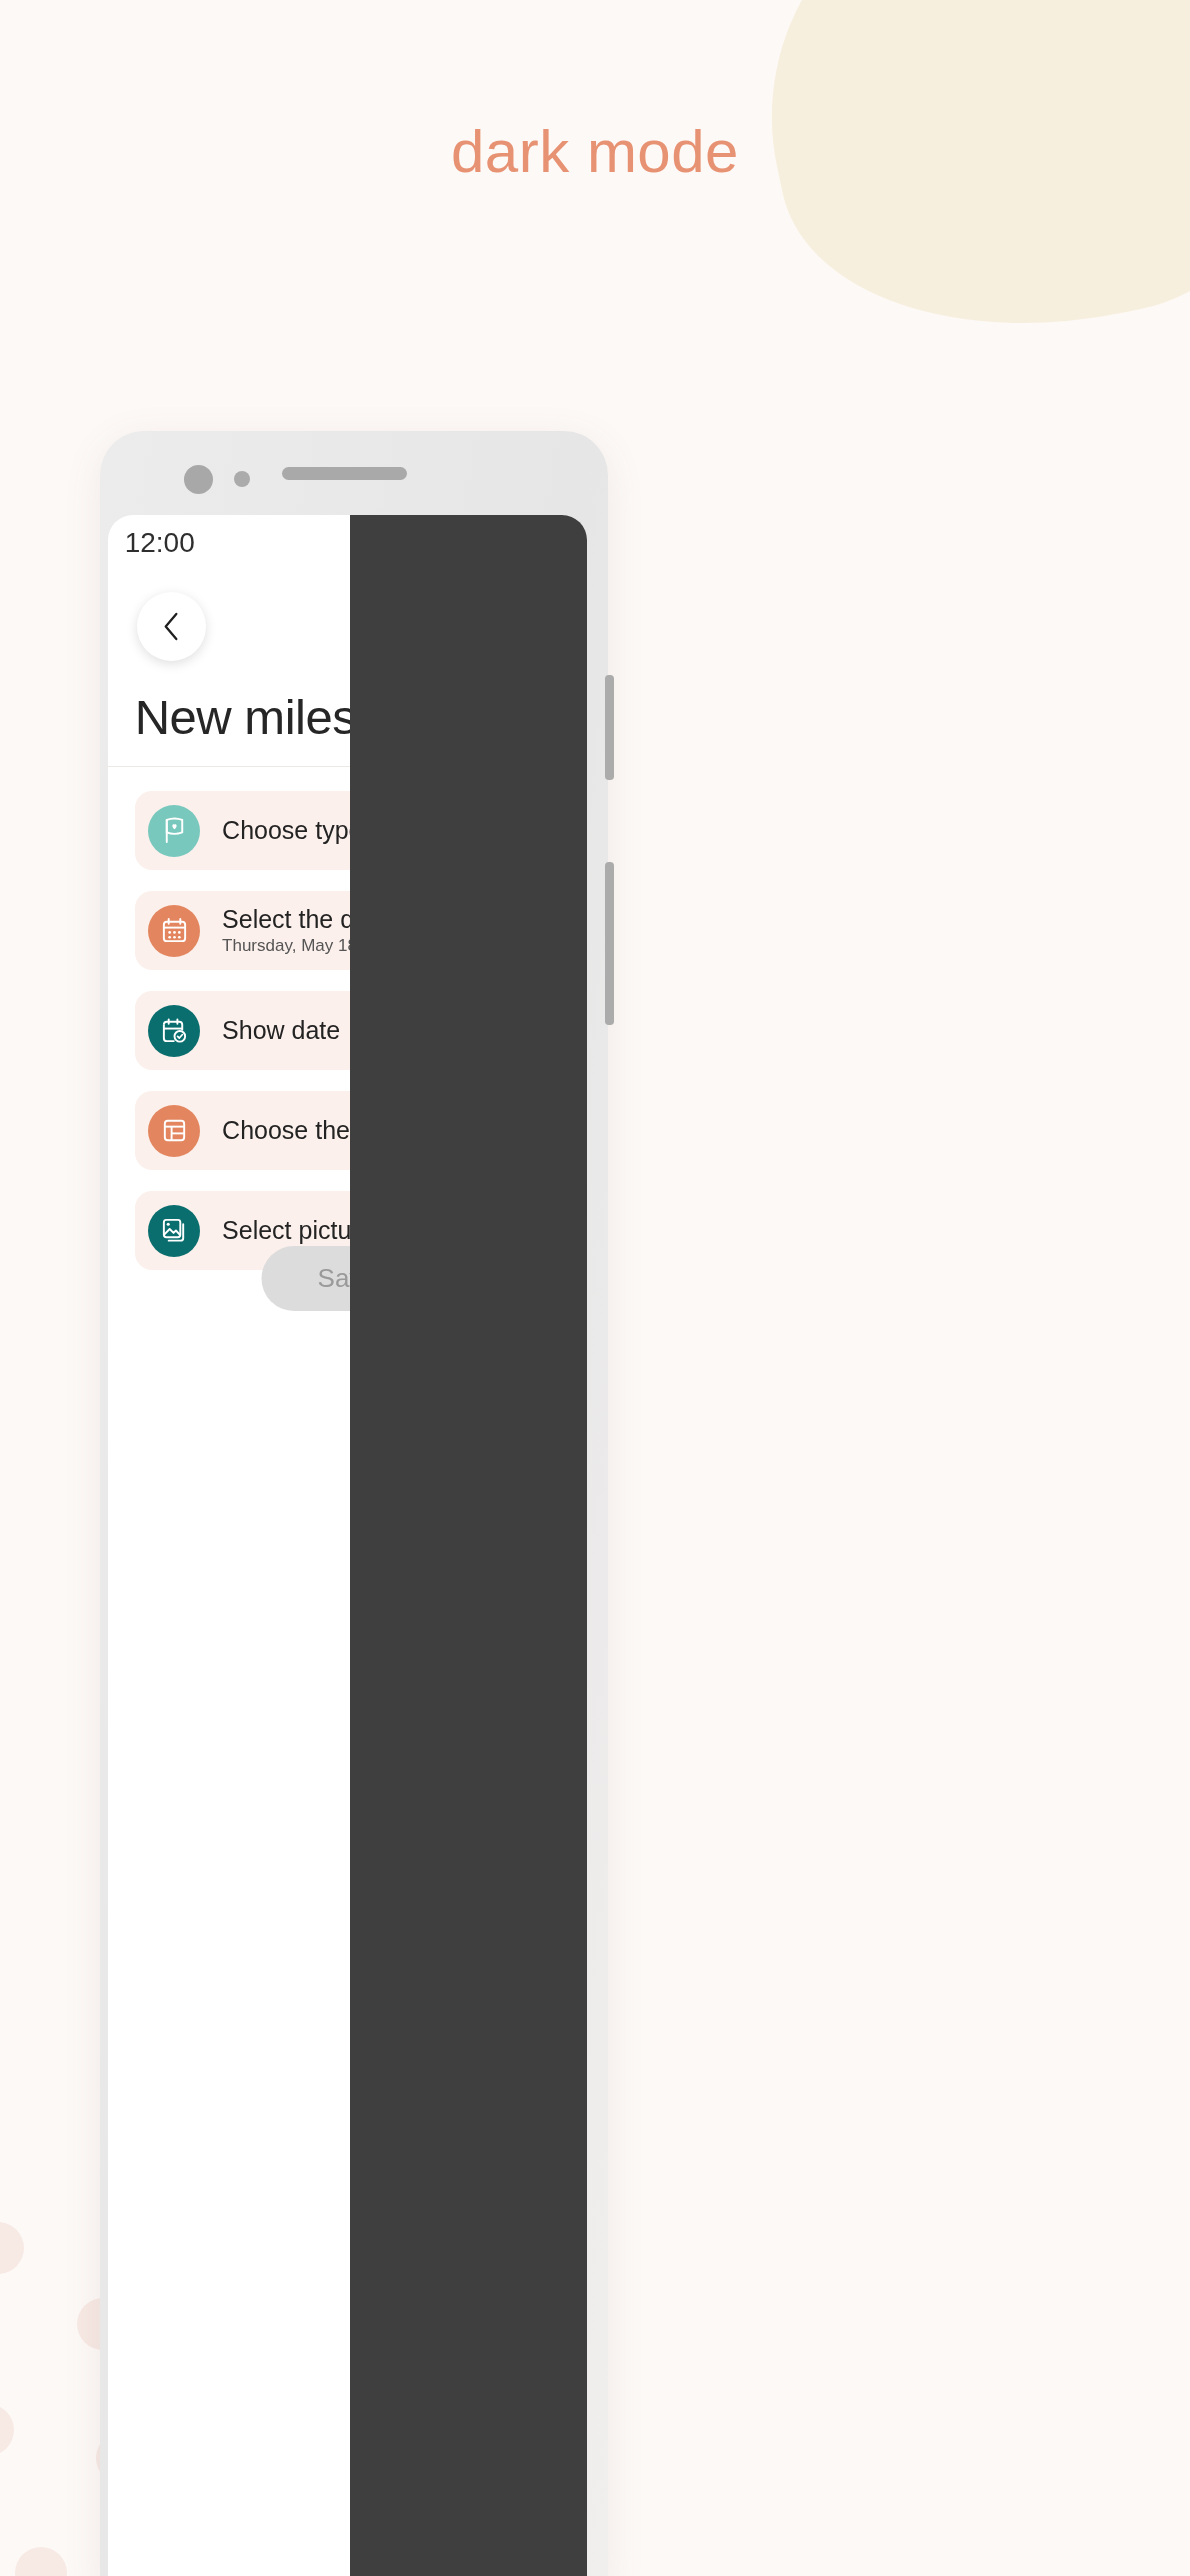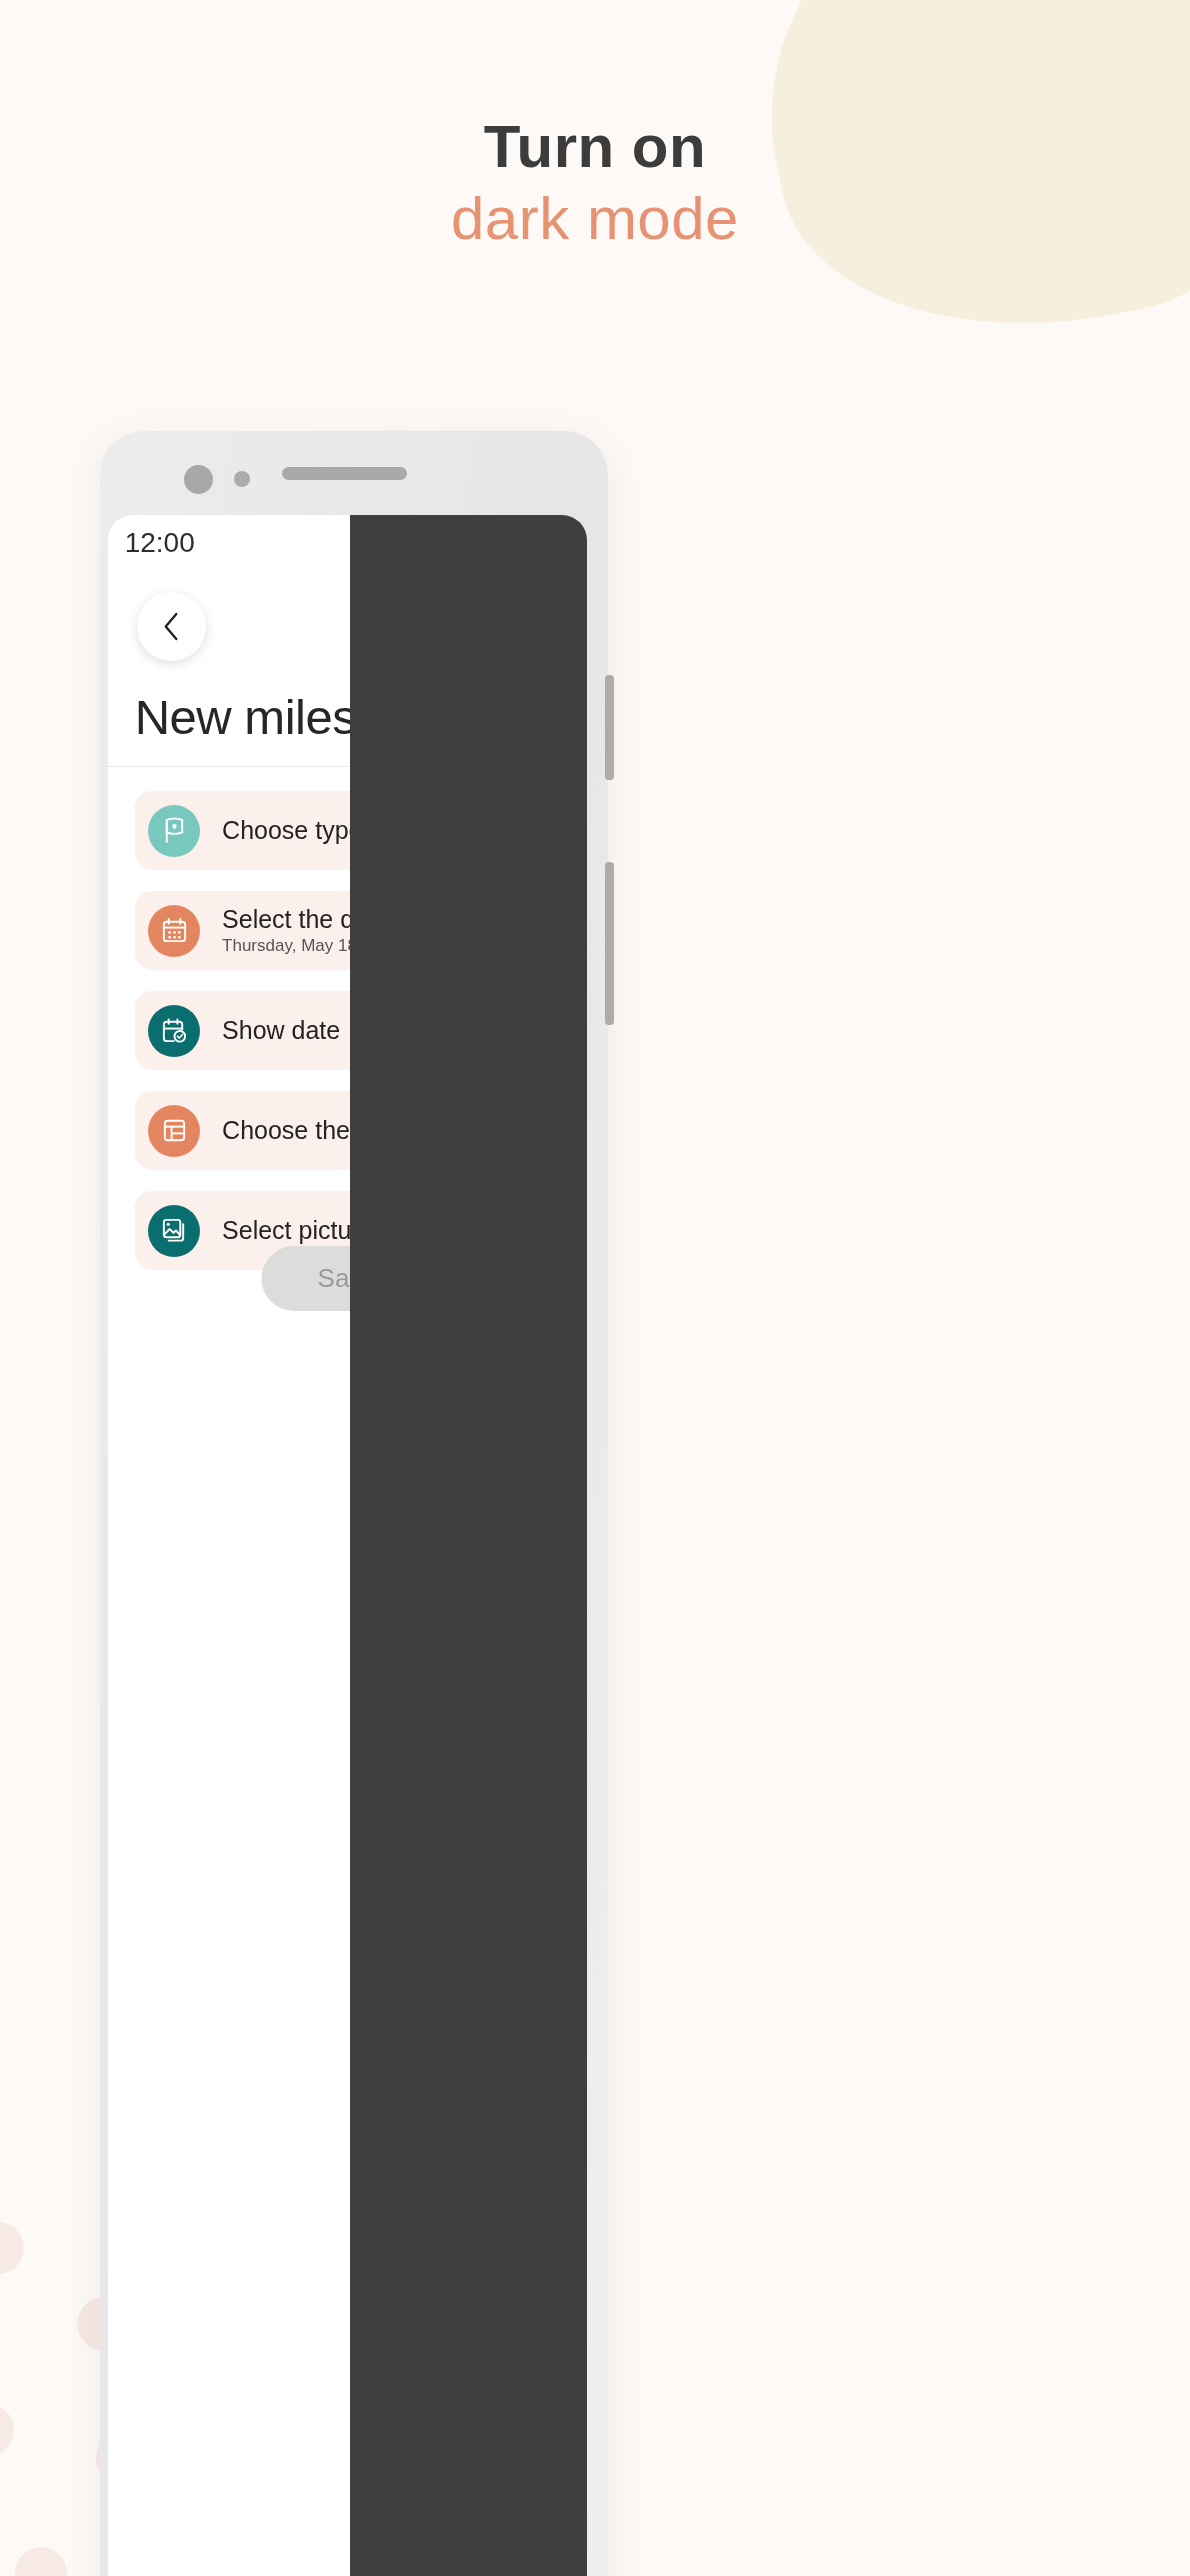--- a/index.html
+++ b/index.html
@@ -168,21 +168,20 @@
     <i style="left: 0px; top: 240px; background: rgb(247, 231, 226);"></i>
     <i style="left: 134px; top: 268px; background: rgb(247, 231, 226);"></i>
     <i style="left: 53px; top: 383px; background: rgb(247, 231, 226);"></i>
     <i style="left: 168px; top: 19px; background: rgb(247, 231, 226);"></i>
     <i style="left: 240px; top: 187px; background: rgb(247, 231, 226);"></i>
     <i style="left: 220px; top: 335px; background: rgb(247, 231, 226);"></i>
     <i style="left: 249px; top: 77px; background: rgb(247, 231, 226);"></i>
   </div>
 
 <div id="headline">
-  <span class="l1">Turn on</span>
   <span class="l2">dark mode</span>
 </div>
 
 <div id="phone">
   <div id="phone-body"></div>
   <div id="phone-cam"></div>
   <div id="phone-sensor"></div>
   <div id="phone-speaker"></div>
   <div id="btn-power"></div>
   <div id="btn-volume"></div>

